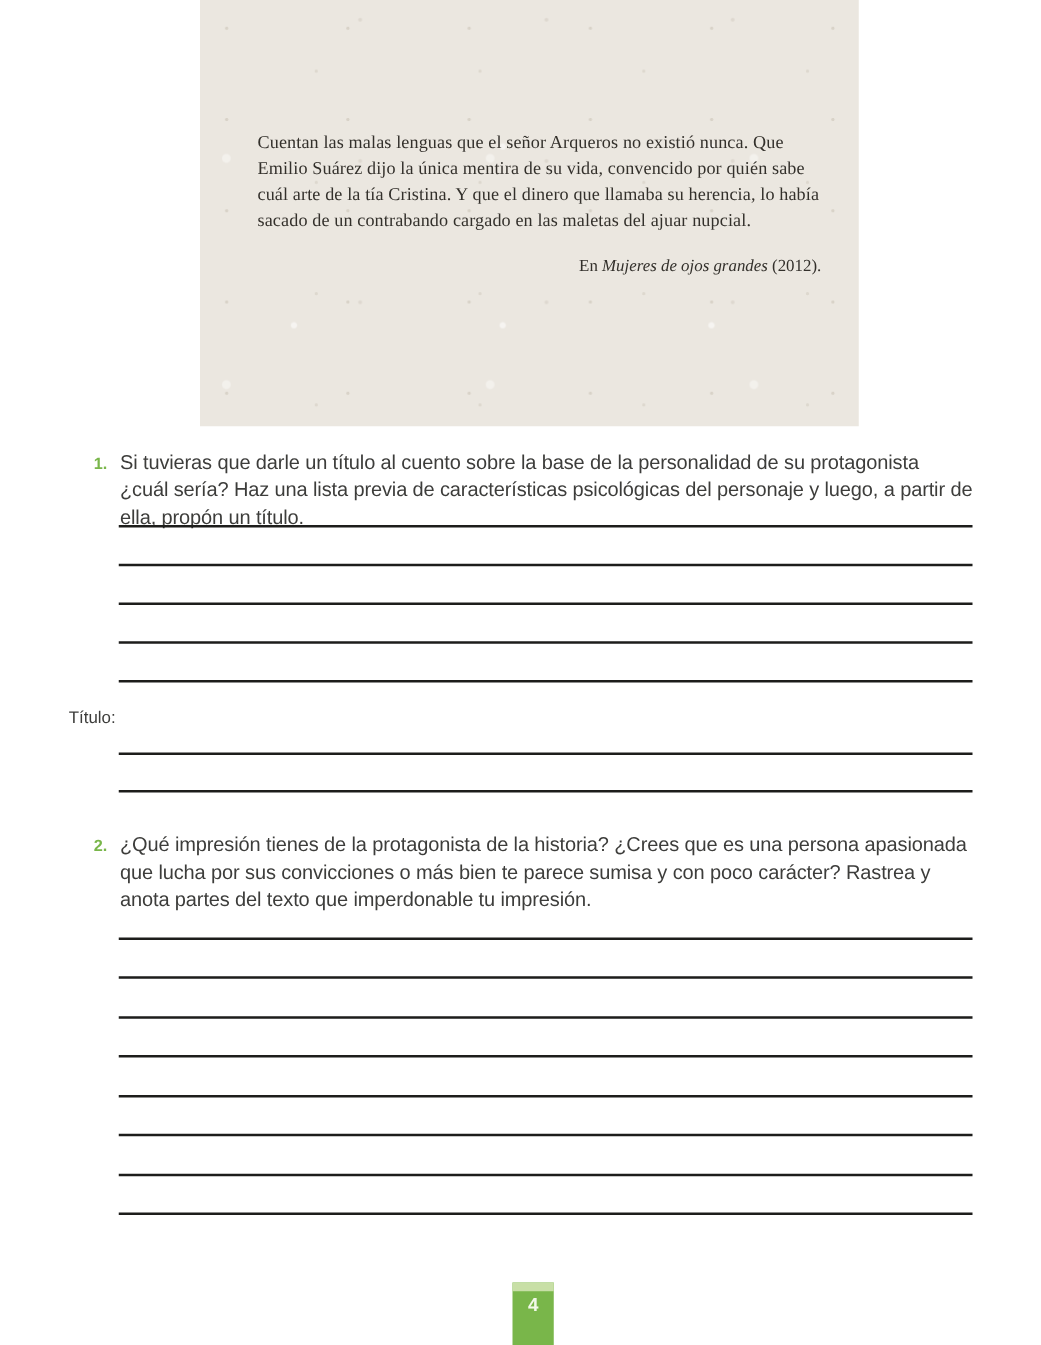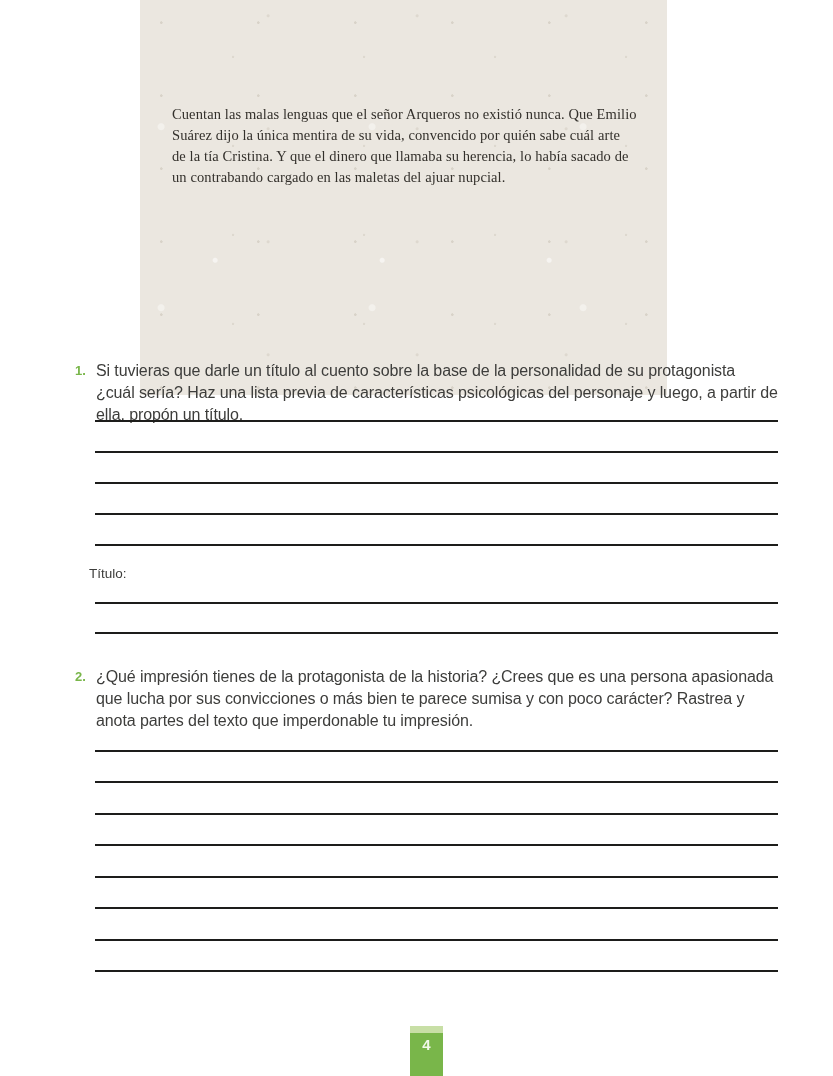--- a/index.html
+++ b/index.html
@@ -16,30 +16,30 @@
   .page{
     position:relative;
     width:833px;height:1076px;
     background:#ffffff;
     overflow:hidden;
     font-family:"Liberation Sans",sans-serif;
   }
 
   
   .reading-box{
-    position:absolute;left:140px;top:0;width:527px;height:395px;
+    position:absolute;left:160px;top:0;width:527px;height:341px;
     background-color:var(--paper);
     background-image:
       radial-gradient(circle at 22% 31%, rgba(150,138,115,.22) 1px, transparent 1.6px),
       radial-gradient(circle at 71% 64%, rgba(150,138,115,.16) 1px, transparent 1.6px),
       radial-gradient(circle at 45% 82%, rgba(255,255,255,.55) 2px, transparent 3px),
       radial-gradient(circle at 86% 14%, rgba(140,128,108,.14) 1px, transparent 2px),
       radial-gradient(circle at 10% 70%, rgba(255,255,255,.4) 3px, transparent 4px);
     background-size:97px 73px,131px 89px,167px 143px,149px 113px,211px 181px;
-    padding:104px 30px 0 32px;
+    padding:104px 30px 0 46px;
   }
   .story-p{
     font-family:"Liberation Serif",serif;
     font-size:14.5px;line-height:21px;
     color:var(--story-ink);
     margin-bottom:16px;
     letter-spacing:.1px;
   }
   .attribution{
     font-family:"Liberation Serif",serif;
@@ -74,21 +74,21 @@
   .lines-q1{top:391px;}
   .lines-titulo{top:576px;}
   .lines-q2{top:720px;}
   .answer-line{height:31px;border-bottom:2px solid var(--rule-ink);}
   .lines-titulo .answer-line{height:28px;}
   .lines-titulo .answer-line + .answer-line{height:30px;}
   .lines-q2 .answer-line{height:31.5px;}
 
   
   .titulo-label{
-    position:absolute;left:89px;top:565px;
+    position:absolute;left:55px;top:565px;
     font-size:13.5px;line-height:18px;
     color:var(--question-ink);
   }
 
   
   .page-tab{
     position:absolute;left:410px;top:1026px;width:33px;height:50px;
     background:var(--accent-green);
   }
   .page-tab-strip{
@@ -101,20 +101,21 @@
     color:var(--page-number-ink);
   }
 </style>
 </head>
 <body>
 
 <div class="page">
 
   <section class="reading-box">
     <p class="story-p">Cuentan las malas lenguas que el señor Arqueros no existió nunca. Que Emilio Suárez dijo la única mentira de su vida, convencido por quién sabe cuál arte de la tía Cristina. Y que el dinero que llamaba su herencia, lo había sacado de un contrabando cargado en las maletas del ajuar nupcial.</p>
+    <p class="attribution"><span>En </span><span class="work-title">Mujeres de ojos grandes</span><span> (2012).</span></p>
   </section>
 
   <div class="question q1">
     <span class="q-num">1.</span>
     <p class="q-text">Si tuvieras que darle un título al cuento sobre la base de la personalidad de su protagonista ¿cuál sería? Haz una lista previa de características psicológicas del personaje y luego, a partir de ella, propón un título.</p>
   </div>
   <div class="lines lines-q1">
       <div class="answer-line"></div>
       <div class="answer-line"></div>
       <div class="answer-line"></div>

